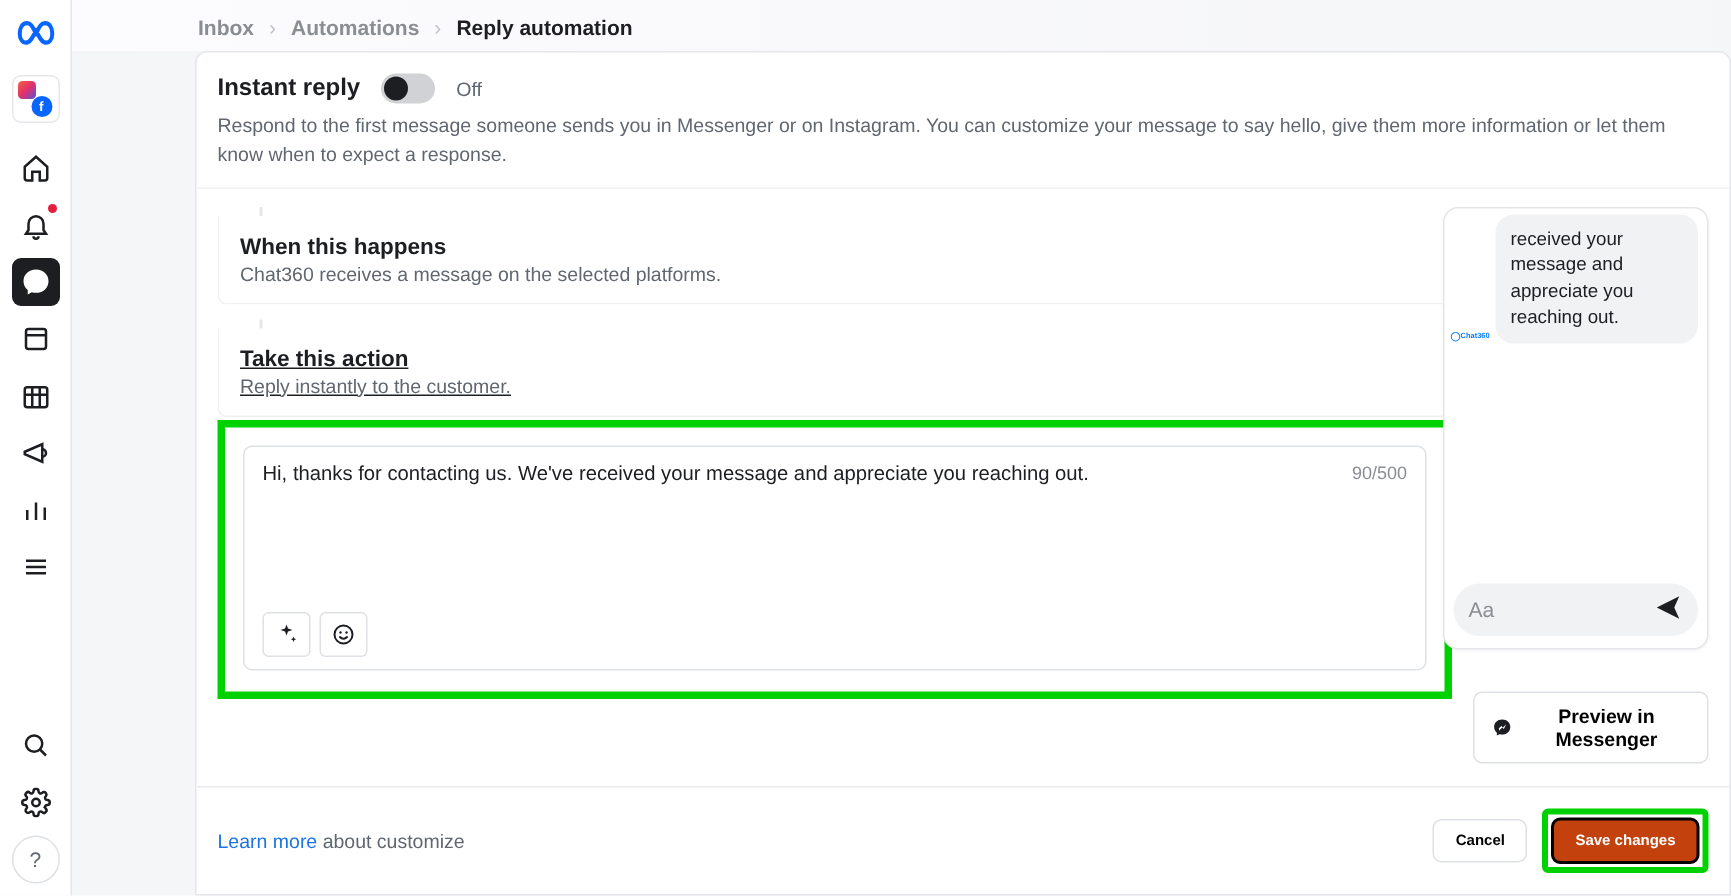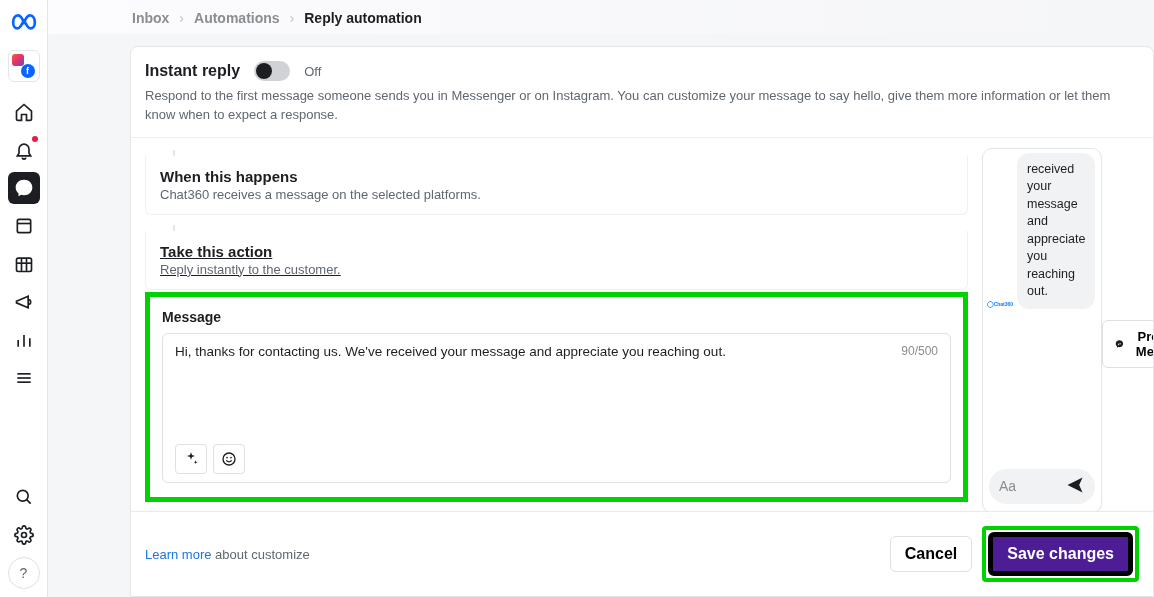--- a/index.html
+++ b/index.html
@@ -13,32 +13,32 @@
   .left-rail .bottom-stack { position:absolute; bottom:8px; display:flex; flex-direction:column; gap:6px; align-items:center; }
   .left-rail svg { display:block; }
   .notif-dot { position:absolute; top:2px; right:2px; width:6px; height:6px; background:#e41e3f; border-radius:50%;}
 
   .content { position: absolute; left: 48px; right:0; top:0; bottom:0; display:flex; flex-direction:column; }
   .breadcrumb { padding: 10px 84px 8px 84px; display:flex; align-items:center; gap:10px; font-size:14px; font-weight:700; color:#8a8d91; background:linear-gradient(90deg,#fcfbfe,#f5f6f8);text-align:center;}
   .breadcrumb .current { color:#1c1e21; }
   .breadcrumb .sep { color:#c0c3c8; font-weight:400; }
 
   .panel-wrap { flex:1; margin: 0 0 0 0; position:relative; }
-  .panel { position:absolute; left:0; right:0; top:0; bottom:0; background:#fff; border:1px solid #e5e6e9; border-radius:8px 8px 0 0; margin-left:82px; display:flex; flex-direction:column;margin-top:12px; }
+  .panel { position:absolute; left:0; right:0; top:0; bottom:0; background:#fff; border:1px solid #e5e6e9; border-radius:8px 8px 0 0; margin-left:82px; display:flex; flex-direction:column; }
   .panel-header { padding: 14px 14px 12px 14px; border-bottom:1px solid #f0f0f1;}
   .panel-title-row { display:flex; align-items:center; gap:14px; margin-bottom:6px;}
   .panel-title { font-size:16px; font-weight:700;}
   .toggle { width:36px; height:20px; background:#d0d2d6; border-radius:10px; position:relative; }
   .toggle .knob { position:absolute; left:2px; top:2px; width:16px; height:16px; background:#1c1e21; border-radius:50%; }
   .toggle-label { color:#606770; font-size:13px;}
   .panel-desc { color:#606770; font-size:13px; line-height:1.45; max-width:980px;}
 
   .panel-body { flex:1; display:flex; gap:0; padding:12px 14px 0 14px; overflow:hidden; position:relative;}
   .left-col { flex:1; min-width:0; padding-right:14px;}
-  .right-col { width:157px; display:flex; flex-direction:row; align-items:center;}
+  .right-col { width:157px; display:flex; flex-direction:column; align-items:flex-end;}
 
   .section-card { background:#fff; border:1px solid #f0f0f1; border-radius:6px; padding:12px 14px; margin-bottom:10px;}
   .section-title { font-weight:700; font-size:15px; margin-bottom:2px;}
   .section-sub { color:#606770; font-size:13px;}
   .cut-card { border-top:none; border-top-left-radius:0; border-top-right-radius:0; margin-top:-2px;}
   .vert-tick { width:2px; height:8px; background:#e5e6e9; margin-left:28px;}
 
   .highlight-box { border:5px solid #00d100; padding:12px 12px 14px 12px; margin-top:-4px;}
   .msg-label { font-weight:700; font-size:14px; margin-bottom:8px;}
   .msg-input-wrap { border:1px solid #dde0e4; border-radius:6px; padding:10px 12px 8px 12px; min-height:150px; position:relative; display:flex; flex-direction:column;}
@@ -54,22 +54,22 @@
   .composer { margin-top:160px; display:flex; align-items:center; gap:16px; background:#f1f2f4; border-radius:18px; padding:6px 10px; }
   .composer-input { flex:1; color:#8a8d91; font-size:14px;}
   .send-ic { color:#1c1e21; }
 
   .preview-btn { margin-top:28px; border:1px solid #dde0e4; background:#fff; border-radius:6px; padding:8px 12px; display:flex; align-items:center; gap:8px; font-weight:600; font-size:13px;}
 
   .panel-footer { border-top:1px solid #e9eaec; padding:14px 14px; display:flex; align-items:center; justify-content:space-between;}
   .learn { font-size:13px; color:#606770;}
   .learn a { color:#1b74e4; text-decoration:none;}
   .footer-actions { display:flex; gap:10px; align-items:center;}
-  .btn { border-radius:6px; padding:8px 14px; font-weight:600; font-size:16px; border:1px solid #dde0e4; background:#fff;}
-  .btn.primary { background:#4c1d95; color:#fff; border:5px solid #000000;}
+  .btn { border-radius:6px; padding:8px 14px; font-weight:600; font-size:10px; border:1px solid #dde0e4; background:#fff;}
+  .btn.primary { background:#c2410c; color:#fff; border:2px solid #000000;}
   .hl-border { border:4px solid #00d100; padding:2px; border-radius:4px;}
 </style>
 </head>
 <body>
 
 <div class="left-rail">
   <div class="logo">
     <svg width="26" height="26" viewBox="0 0 48 48">
         <path d="M13 10c6 0 9 8 11 14 2-6 5-14 11-14 6 0 9 6 9 13 0 6-3 11-8 11-5 0-8-7-12-15-4 8-7 15-12 15-5 0-8-5-8-11 0-7 3-13 9-13z" fill="none" stroke="#0866ff" stroke-width="5" stroke-linejoin="round"></path>
       </svg>
@@ -178,21 +178,20 @@
             <div class="section-title">When this happens</div>
             <div class="section-sub">Chat360 receives a message on the selected platforms.</div>
           </div>
           <div class="vert-tick"></div>
           <div class="section-card cut-card" style="margin-bottom:6px;text-decoration:underline;">
             <div class="section-title">Take this action</div>
             <div class="section-sub">Reply instantly to the customer.</div>
           </div>
 
           <div class="highlight-box">
-            <div class="msg-label">Message</div>
             <div class="msg-input-wrap">
               <textarea class="msg-text" style="">Hi, thanks for contacting us. We've received your message and appreciate you reaching out.</textarea>
               <span class="char-count">90/500</span>
               <div class="msg-tools">
                 <button class="tool-btn">
                   <svg width="16" height="16" viewBox="0 0 24 24">
                       <path d="M12 2l1.5 4L18 7.5 13.5 9 12 13l-1.5-4L6 7.5 10.5 6z M19 14l.8 2 2 .8-2 .8-.8 2-.8-2-2-.8 2-.8z" fill="#1c1e21"></path>
                     </svg>
                 </button>
                 <button class="tool-btn">

